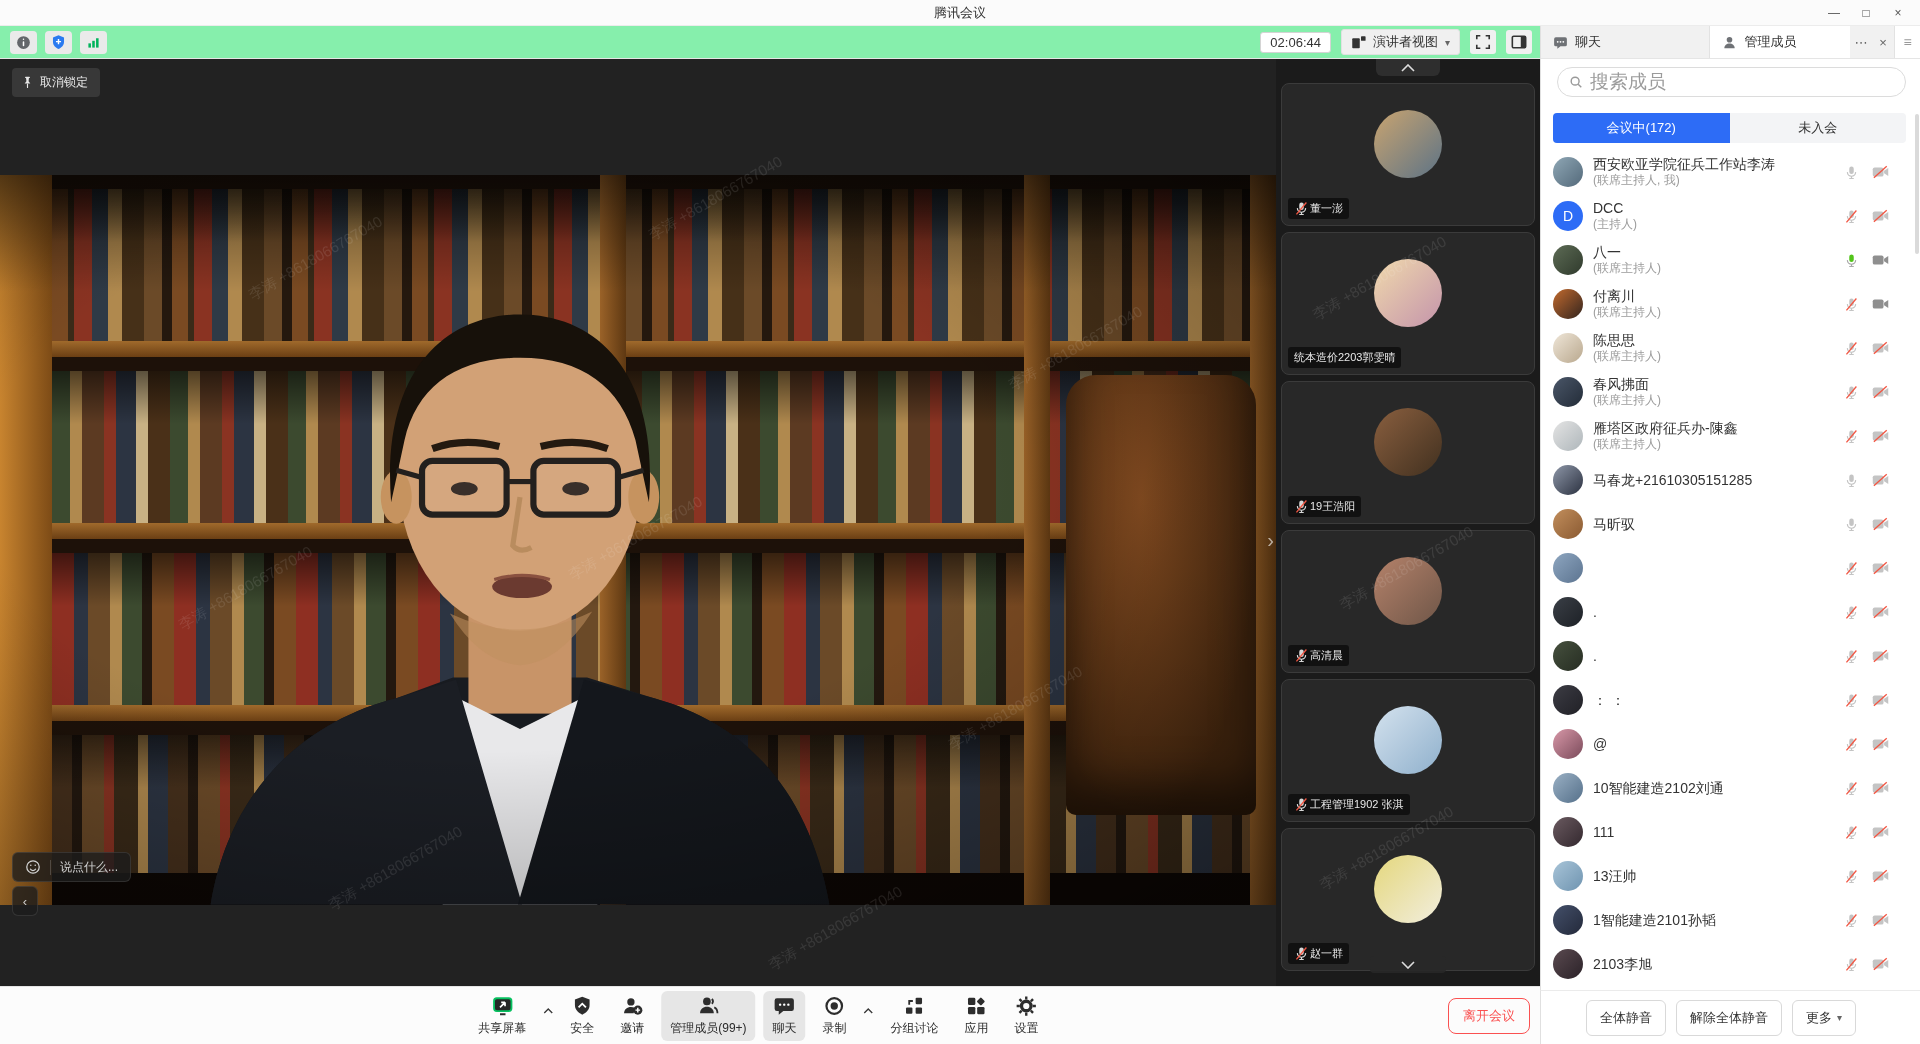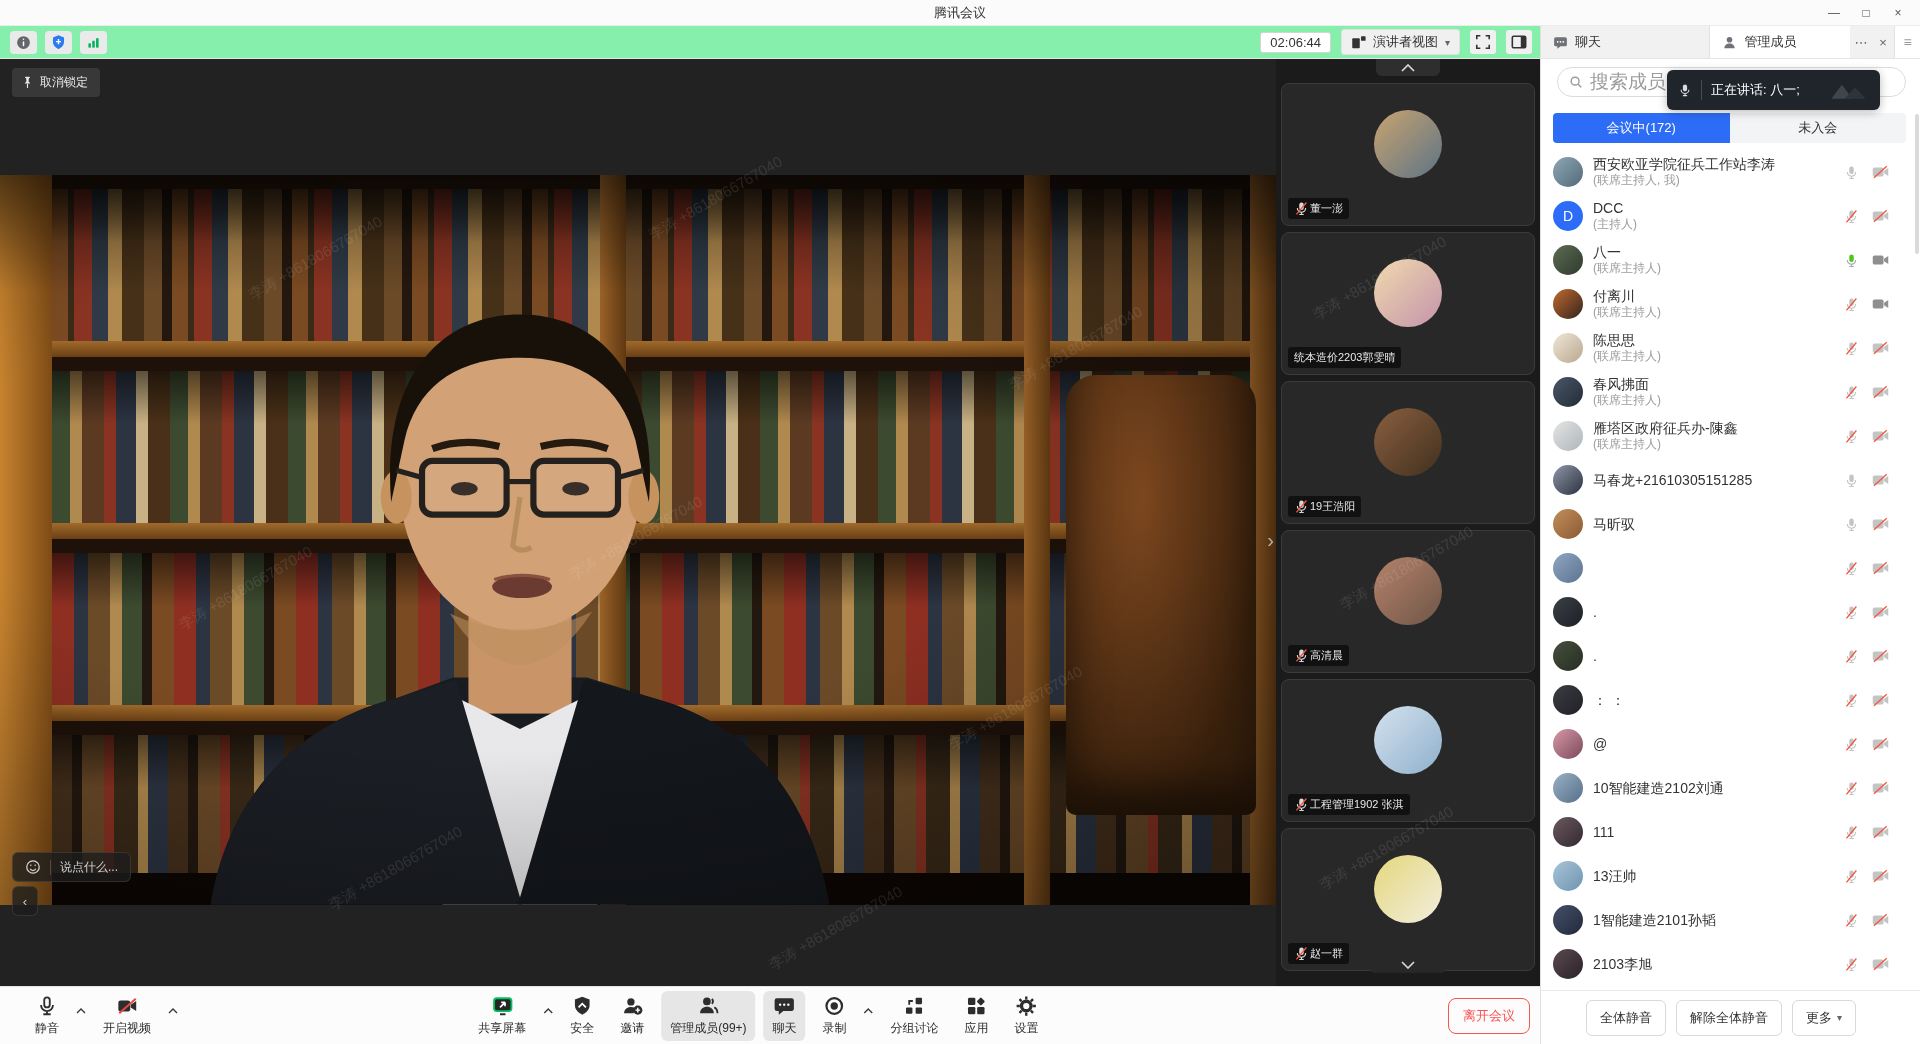--- a/index.html
+++ b/index.html
@@ -416,32 +416,20 @@
 
 <div class="panel-body">
   <div class="search-row">
     <div class="search-box">
       <svg width="14" height="14" viewBox="0 0 16 16" fill="none" stroke="#999" stroke-width="1.6">
           <circle cx="7" cy="7" r="4.5"></circle>
           <path d="M10.5 10.5 L14 14"></path>
         </svg>
       <input readonly="" placeholder="搜索成员" style="">
     </div>
-    <div class="speaking-tip">
-      <svg class="mini-mic" viewBox="0 0 16 16" style="width:14px;height:14px">
-          <rect class="mm-body" x="5.6" y="1.6" width="4.8" height="8" rx="2.4" style="fill:#d7dadf"></rect>
-          <path class="mm-stand" d="M3.6 7.6 a4.4 4.4 0 0 0 8.8 0 M8 12.2 V14.4 M5.6 14.4 h4.8" style="stroke:#d7dadf"></path>
-        </svg>
-      <span class="tip-div"></span>
-      <span class="tip-text">正在讲话: 八一;</span>
-      <svg width="42" height="22" viewBox="0 0 48 24" style="opacity:.55">
-          <path d="M5 22 L17 6 L29 22 Z" fill="#596068"></path>
-          <path d="M20 22 L32 9 L44 22 Z" fill="#3c424a"></path>
-        </svg>
-    </div>
   </div>
   <div class="list-tabs">
     <div class="lt active">会议中(172)</div>
     <div class="lt idle">未入会</div>
   </div>
   <div class="member-list">
 
       <div class="member">
         <div class="m-avatar" style="--c1: #8fa7b5; --c2: #53697a;">
           <span class="m-letter"></span>
@@ -866,47 +854,20 @@
 <div class="panel-footer">
   <button class="pf-btn">全体静音</button>
   <button class="pf-btn">解除全体静音</button>
   <button class="pf-btn">
     <span>更多</span>
     <span class="caret">▾</span>
   </button>
 </div>
 
 <div class="bottombar">
-  <div class="bb-left">
-    <div class="bb-item">
-      <svg width="22" height="22" viewBox="0 0 24 24" fill="none" stroke="#2d2d2d" stroke-width="2">
-          <rect x="9" y="2.5" width="6" height="11" rx="3"></rect>
-          <path d="M5.5 11 a6.5 6.5 0 0 0 13 0 M12 17.5 V21 M8 21 h8"></path>
-        </svg>
-      <span>静音</span>
-    </div>
-    <div class="bb-caret">
-        <svg width="10" height="6" viewBox="0 0 10 6" fill="none" stroke="#3a3a3a" stroke-width="1.4">
-          <path d="M1 5 L5 1 L9 5"></path>
-        </svg>
-      </div>
-    <div class="bb-item">
-      <svg width="23" height="22" viewBox="0 0 24 24">
-          <rect x="2" y="6" width="13" height="12" rx="2.5" fill="#2d2d2d"></rect>
-          <path d="M15.5 10.5 L21.5 6.5 v11 L15.5 13.5 Z" fill="#2d2d2d"></path>
-          <line x1="3" y1="20" x2="21" y2="4" stroke="#e64a3c" stroke-width="2.2"></line>
-        </svg>
-      <span>开启视频</span>
-    </div>
-    <div class="bb-caret">
-        <svg width="10" height="6" viewBox="0 0 10 6" fill="none" stroke="#3a3a3a" stroke-width="1.4">
-          <path d="M1 5 L5 1 L9 5"></path>
-        </svg>
-      </div>
-  </div>
   <div class="bb-center">
     <div class="bb-item">
       <svg width="23" height="22" viewBox="0 0 24 24">
           <rect x="2.5" y="3.5" width="19" height="14" rx="3" fill="#262626" stroke="#07c160" stroke-width="2"></rect>
           <path d="M9 13.5 L14.5 8 M14.5 8 h-4.2 M14.5 8 v4.2" stroke="#fff" stroke-width="1.8" fill="none"></path>
           <path d="M9 21 h6" stroke="#2d2d2d" stroke-width="2"></path>
         </svg>
       <span>共享屏幕</span>
     </div>
     <div class="bb-caret">

